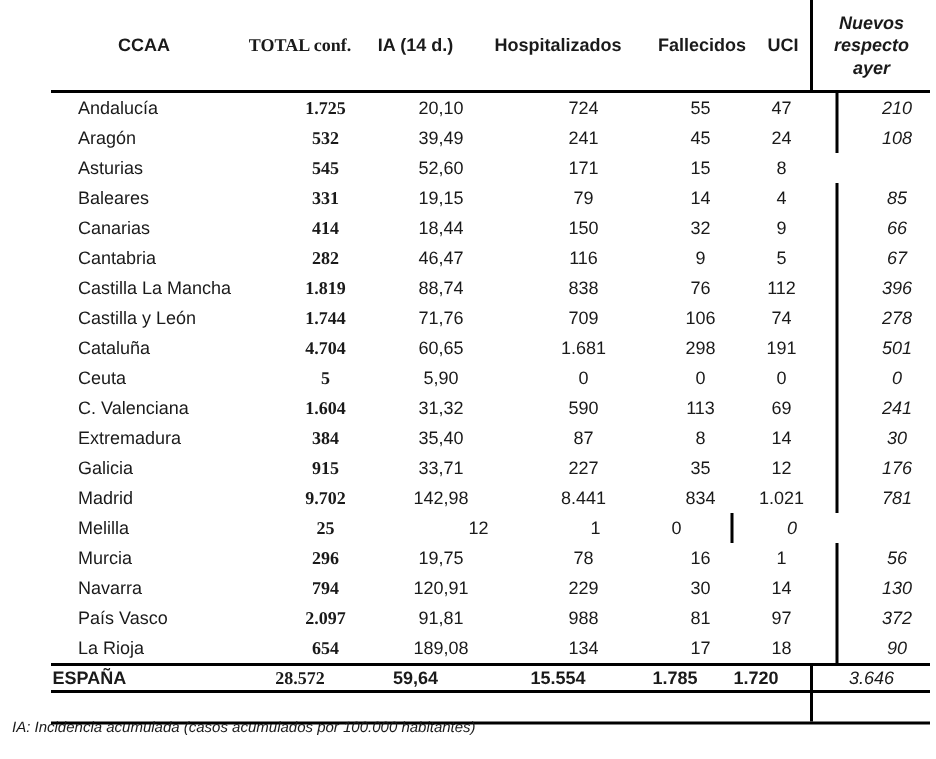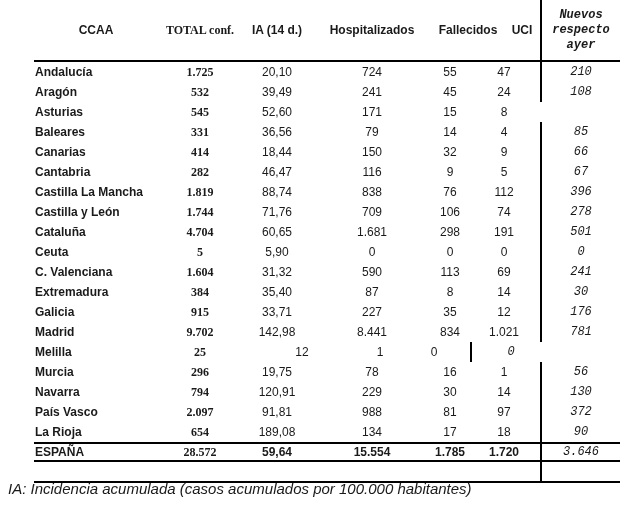--- a/index.html
+++ b/index.html
@@ -33,35 +33,36 @@
     text-align: center;
     overflow: hidden;
   }
   
   .c0 { width: 124px; }
   .c1 { width: 84px; font-family: Liberation Serif, serif; }
   .c2 { width: 70px; }
   .c3 { width: 120px; }
   .c4 { width: 36px; }
   .c5 { width: 72px; }
-  .c6 { width: 80px; border-left: 2px solid #000; font-family: Liberation Mono, monospace; }
+  .c6 { width: 80px; border-left: 2px solid #000; }
 
   .header-row {
     height: 62px;
     border-bottom: 2px solid #000;
   }
   .header-row .cell { font-weight: bold; }
   .header-row .c6 { font-style: italic; line-height: 15px; padding: 0 6px; }
 
   .body-row { height: 20px; }
   .body-row .c0 {
     justify-content: flex-start;
     text-align: left;
-    font-weight: bold;
+    font-weight: normal;
     padding-left: 1px;
+    margin-left: 17px;
   }
   .body-row .c1 { font-weight: bold; }
   .body-row .c6 { font-style: italic; text-align: right; }
 
   .total-row {
     height: 20px;
     border-top: 2px solid #000;
     border-bottom: 2px solid #000;
   }
   .total-row .cell { font-weight: bold; }
@@ -73,21 +74,21 @@
   .double-rule {
     height: 2px;
     border-top: 1px solid #000;
     border-bottom: 1px solid #000;
   }
 
   .footnote {
     position: absolute;
     left: 8px;
     top: 480px;
-    font-size: 15px;
+    font-size: 10px;
     font-style: italic;
     color: #1a1a1a;
     white-space: nowrap;
   }
 </style>
 </head>
 <body>
 
 <div class="page">
 
@@ -129,21 +130,21 @@
     <div class="cell c1">545</div>
     <div class="cell c2">52,60</div>
     <div class="cell c3">171</div>
     <div class="cell c4">15</div>
     <div class="cell c5">8</div>
   </div>
 
   <div class="row body-row">
     <div class="cell c0">Baleares</div>
     <div class="cell c1">331</div>
-    <div class="cell c2">36,56</div>
+    <div class="cell c2">19,15</div>
     <div class="cell c3">79</div>
     <div class="cell c4">14</div>
     <div class="cell c5">4</div>
     <div class="cell c6">85</div>
   </div>
 
   <div class="row body-row">
     <div class="cell c0">Canarias</div>
     <div class="cell c1">414</div>
     <div class="cell c2">18,44</div>

